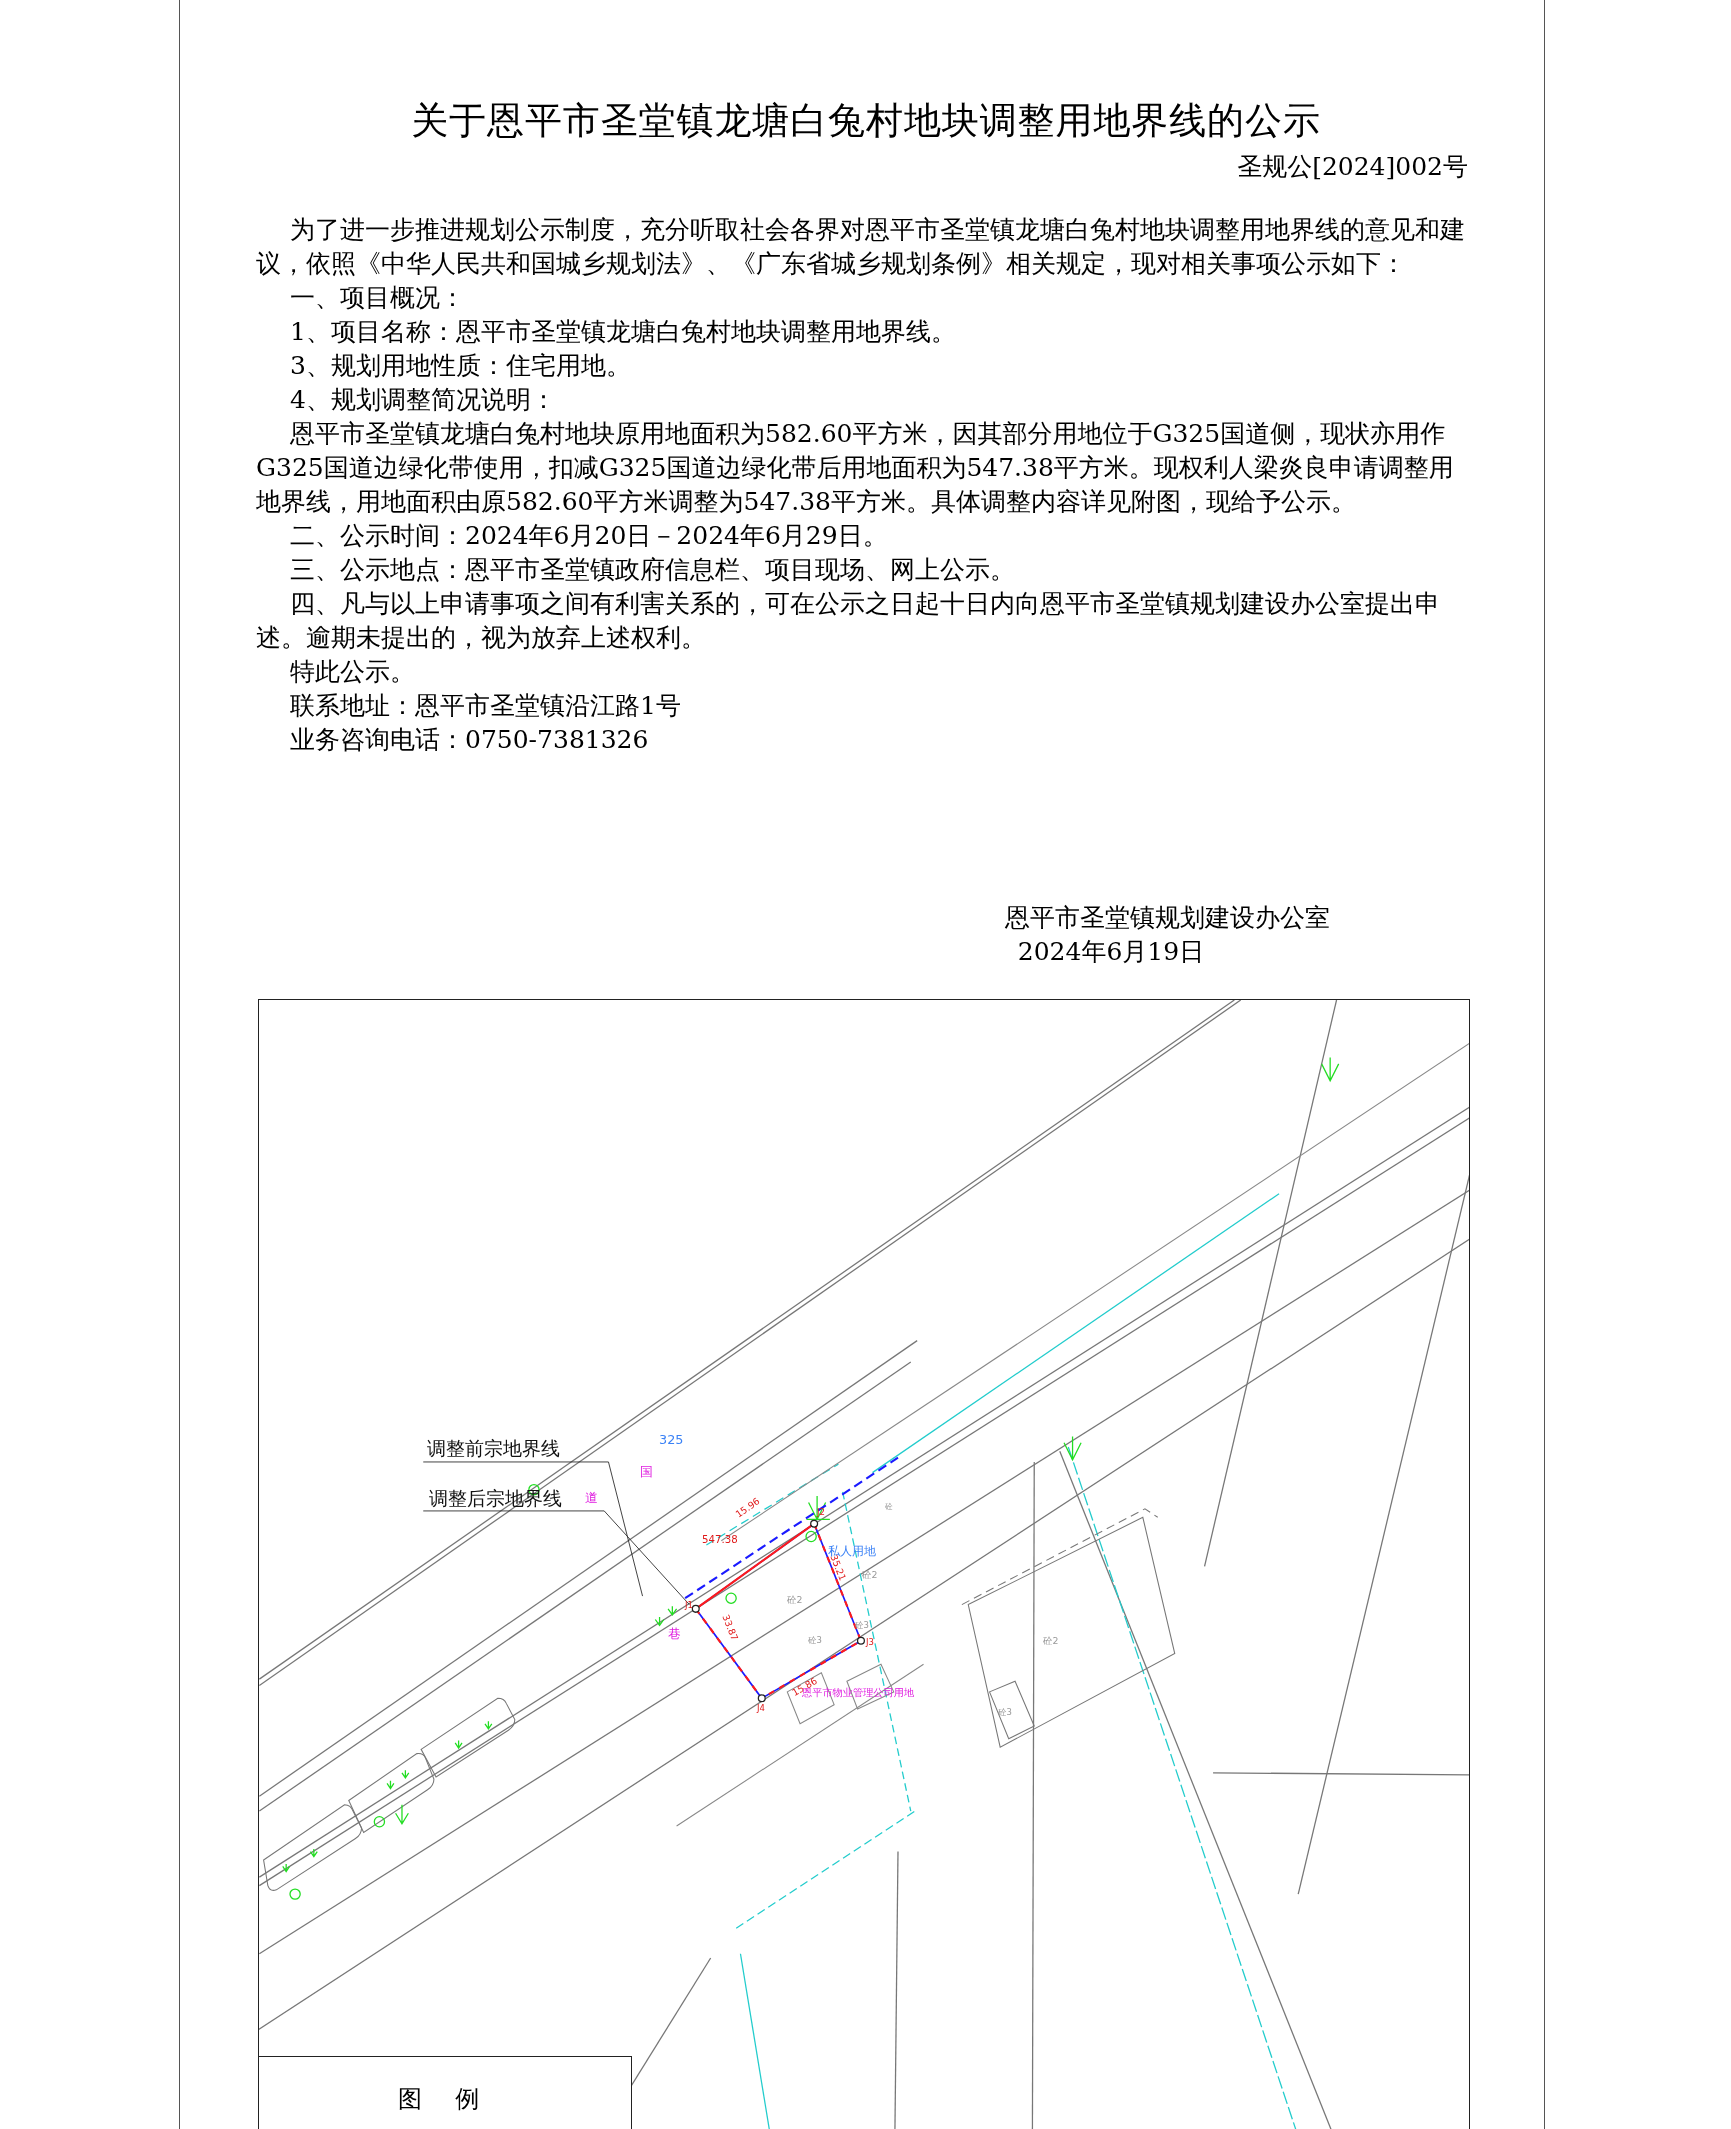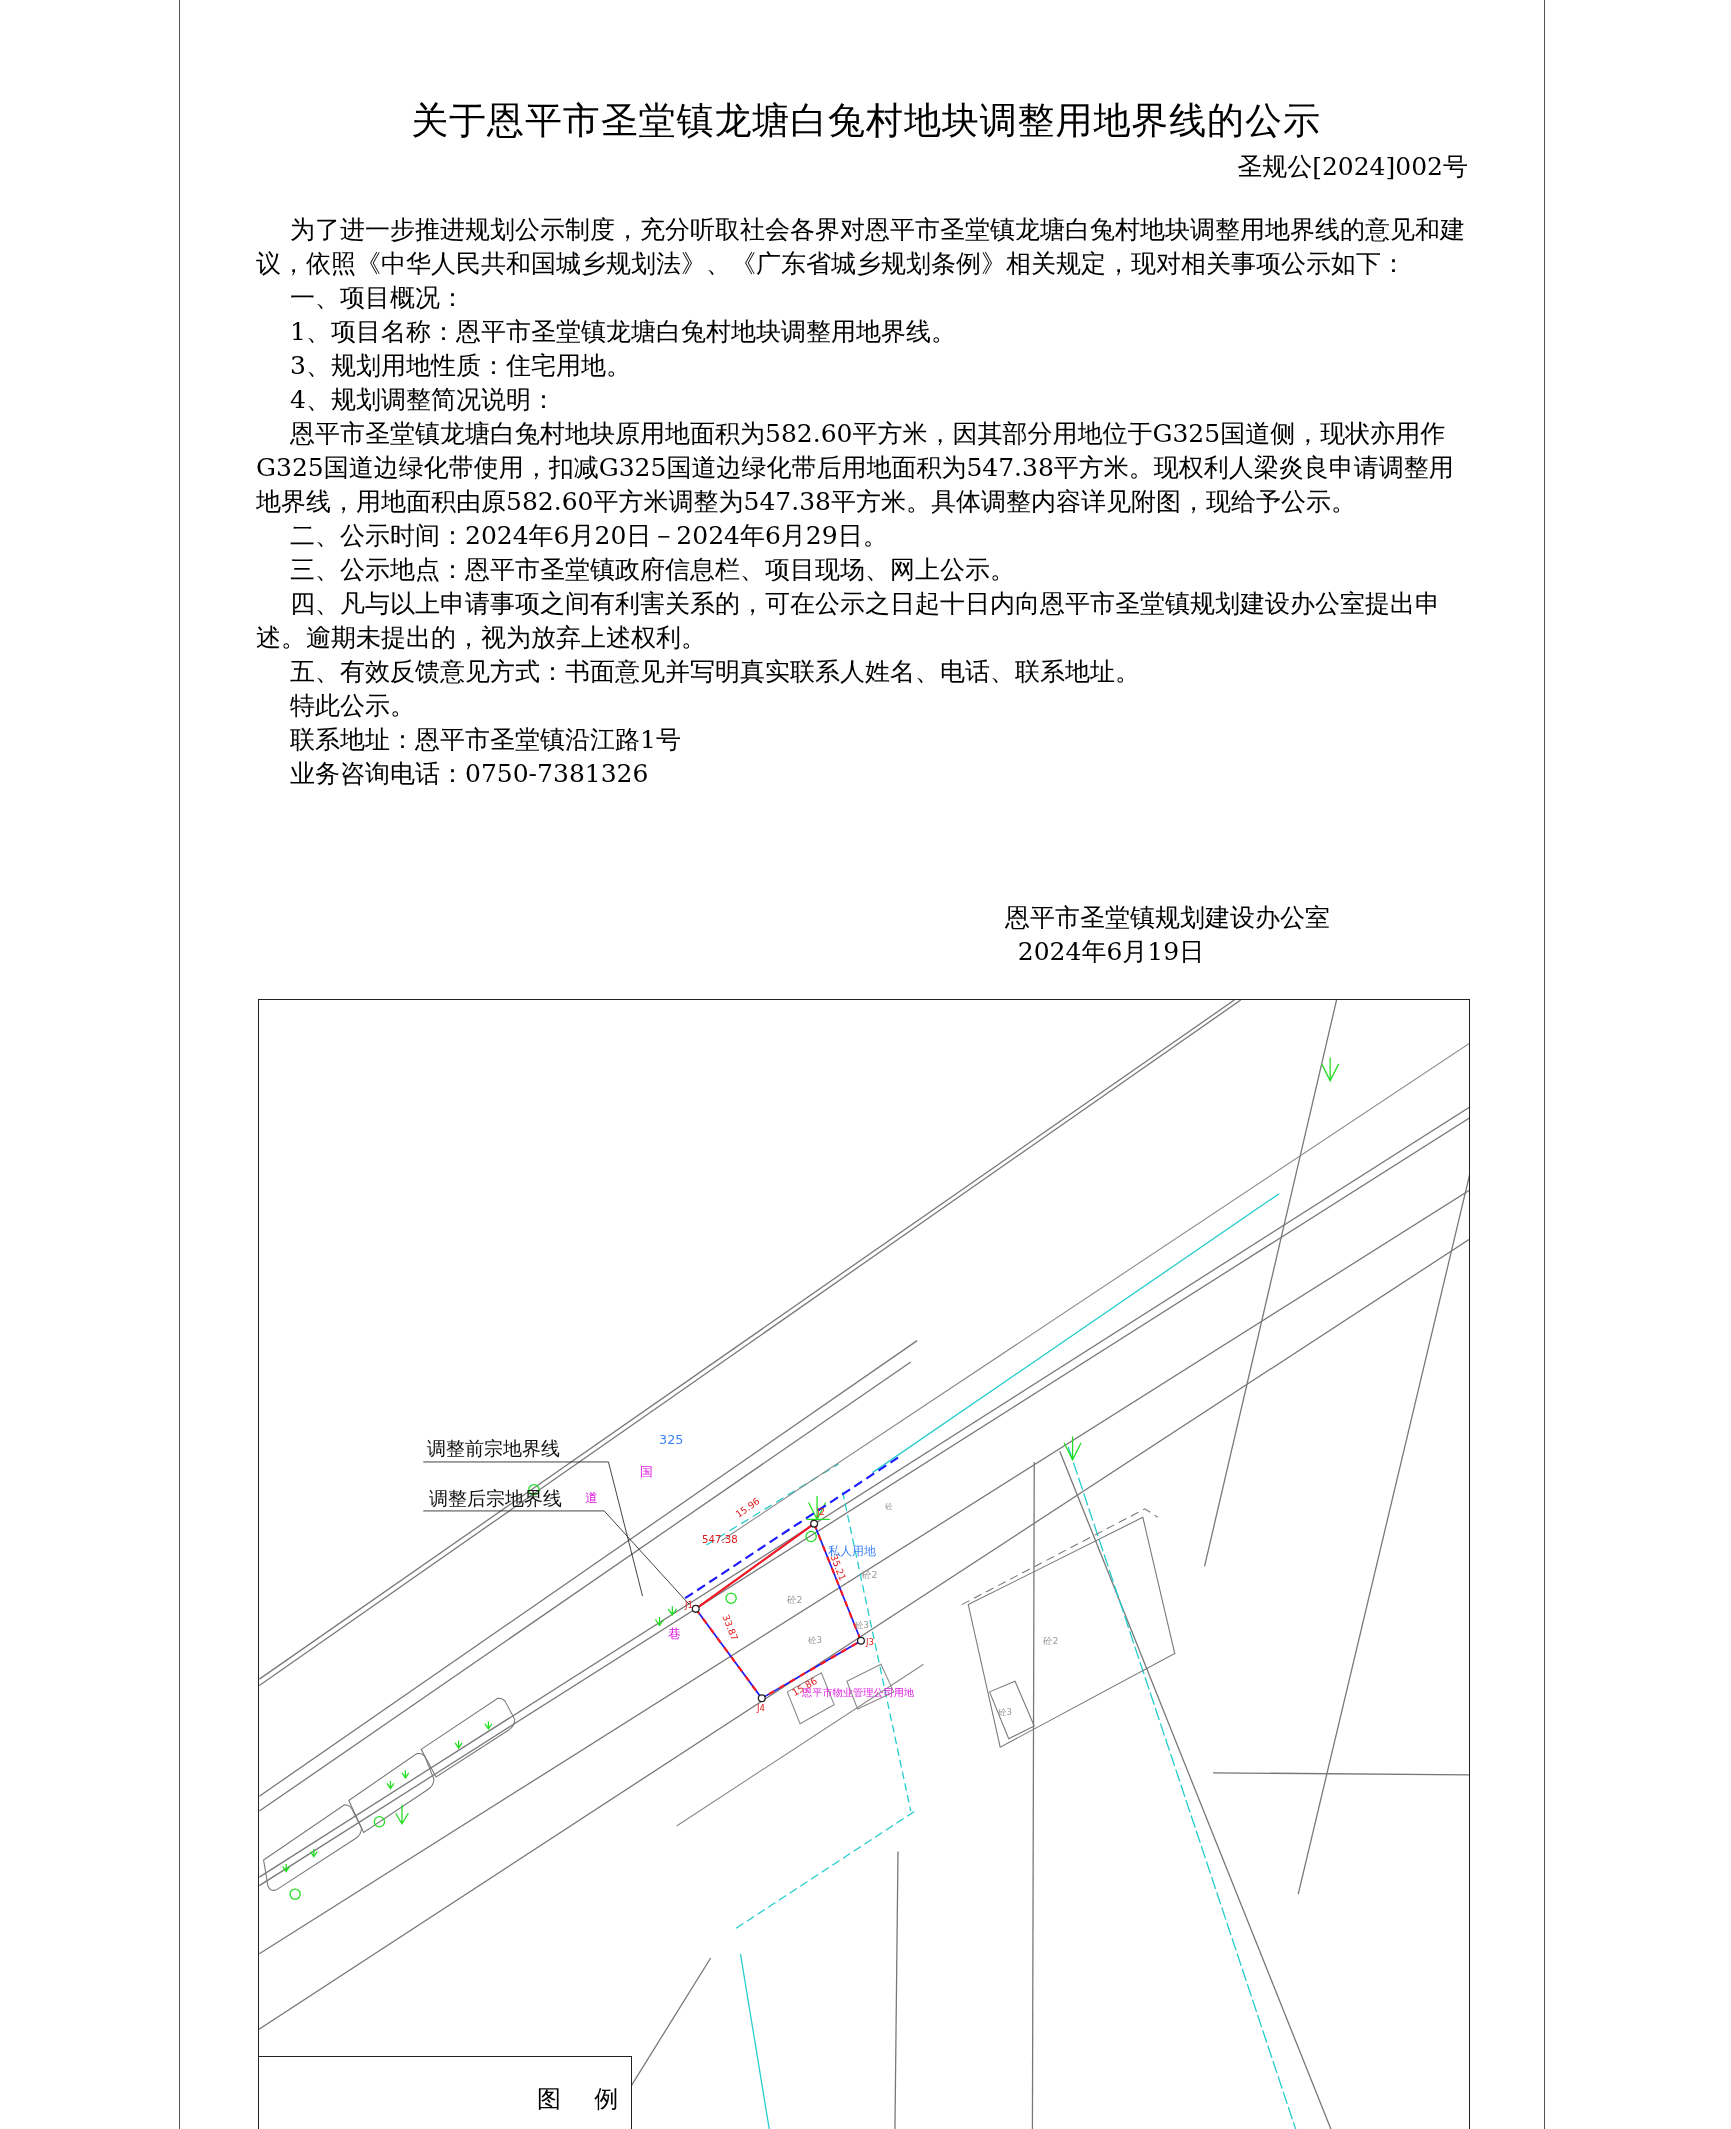--- a/index.html
+++ b/index.html
@@ -14,21 +14,21 @@
   .ind { text-indent:34px; }
   .para-first { text-indent:34px; }
   .sign { position:absolute; left:1005px; top:901px; font-size:25px; line-height:34px; }
   .sign .date { padding-left:12.8px; }
   .map { position:absolute; left:258px; top:999px; width:1212px; height:1239px;
          border:1.3px solid #222; box-sizing:border-box; overflow:hidden; background:#fff; }
   .map svg { position:absolute; left:0; top:0; }
   .legend { position:absolute; left:0; bottom:0; width:373px; height:181px; background:#fff;
             border-top:1.3px solid #222; border-right:1.3px solid #222; box-sizing:border-box;
             font-family:"DejaVu Sans","Liberation Sans",sans-serif; }
-  .legend .lg-title { position:absolute; left:0; width:100%; top:25.6px; text-align:right; font-size:24px; letter-spacing:12.8px; }
+  .legend .lg-title { position:absolute; left:0; width:100%; top:25.6px; text-align:center; font-size:24px; letter-spacing:12.8px; }
   .legend .lg-row { position:absolute; left:23.4px; font-size:19px; }
   .lbl { position:absolute; font-family:"DejaVu Sans","Liberation Sans",sans-serif; white-space:nowrap; }
 </style>
 </head>
 <body>
 
 <div class="vline" style="left:179px;"></div>
 <div class="vline" style="left:1544px;"></div>
 
 <div class="title">关于恩平市圣堂镇龙塘白兔村地块调整用地界线的公示</div>
@@ -37,21 +37,20 @@
 <div class="body">
   <p class="para-first">为了进一步推进规划公示制度，充分听取社会各界对恩平市圣堂镇龙塘白兔村地块调整用地界线的意见和建议，依照《中华人民共和国城乡规划法》、《广东省城乡规划条例》相关规定，现对相关事项公示如下：</p>
   <p class="ind">一、项目概况：</p>
   <p class="ind">1、项目名称：恩平市圣堂镇龙塘白兔村地块调整用地界线。</p>
   <p class="ind">3、规划用地性质：住宅用地。</p>
   <p class="ind">4、规划调整简况说明：</p>
   <p class="ind">恩平市圣堂镇龙塘白兔村地块原用地面积为582.60平方米，因其部分用地位于G325国道侧，现状亦用作G325国道边绿化带使用，扣减G325国道边绿化带后用地面积为547.38平方米。现权利人梁炎良申请调整用地界线，用地面积由原582.60平方米调整为547.38平方米。具体调整内容详见附图，现给予公示。</p>
   <p class="ind">二、公示时间：2024年6月20日－2024年6月29日。</p>
   <p class="ind">三、公示地点：恩平市圣堂镇政府信息栏、项目现场、网上公示。</p>
   <p class="ind">四、凡与以上申请事项之间有利害关系的，可在公示之日起十日内向恩平市圣堂镇规划建设办公室提出申述。逾期未提出的，视为放弃上述权利。</p>
-  <p class="ind">五、有效反馈意见方式：书面意见并写明真实联系人姓名、电话、联系地址。</p>
   <p class="ind">特此公示。</p>
   <p class="ind">联系地址：恩平市圣堂镇沿江路1号</p>
   <p class="ind">业务咨询电话：0750-7381326</p>
 </div>
 
 <div class="sign">
   <div>恩平市圣堂镇规划建设办公室</div>
   <div class="date">2024年6月19日</div>
 </div>
 

